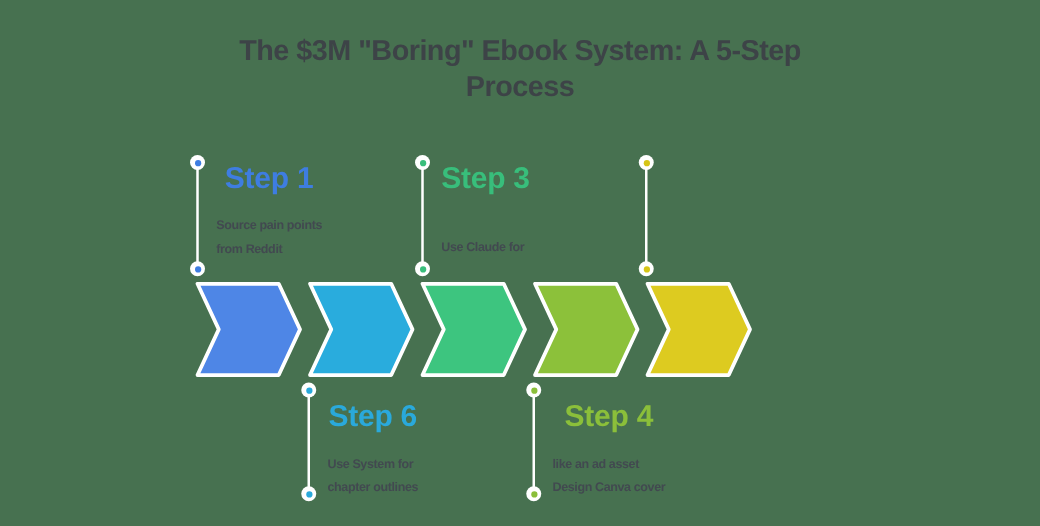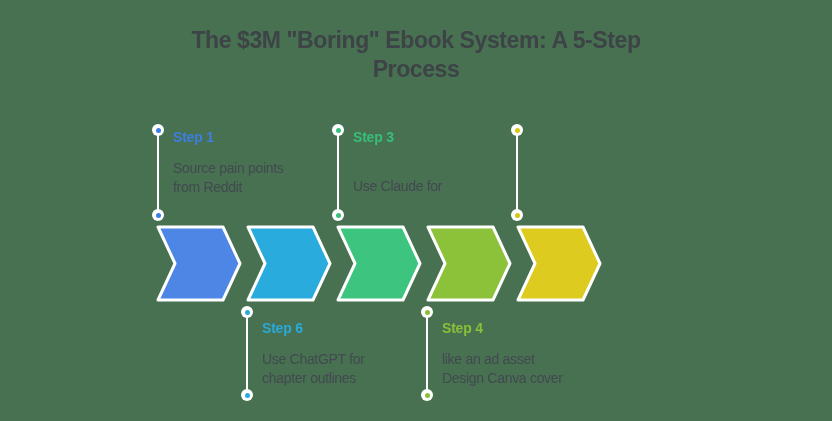--- a/index.html
+++ b/index.html
@@ -69,30 +69,31 @@
     height: 5px;
     border-radius: 50%;
     display: block;
   }
 
   .step-text { position: absolute; left: 21px; }
   .top    .step-text { top: 5px; }
   .bottom .step-text { top: 14px; }
 
   .step-label {
-    font-size: 14px;
+    font-size: 24px;
     font-weight: 700;
     letter-spacing: -0.2px;
     margin-bottom: 14px;
     white-space: nowrap;
+    text-align: center;
   }
 
   .step-desc {
-    font-size: 14px;
-    font-weight: 400;
+    font-size: 10px;
+    font-weight: 700;
     letter-spacing: -0.3px;
     line-height: 19px;
     color: #424950;
     white-space: nowrap;
   }
 </style>
 </head>
 <body>
 
 <div class="canvas" style="background: rgb(71, 113, 80);">
@@ -131,21 +132,21 @@
     <div class="connector"></div>
     <div class="dot dot-top">
       <span class="dot-core" style="background: rgb(42, 169, 219);"></span>
     </div>
     <div class="dot dot-bottom">
       <span class="dot-core" style="background: rgb(42, 169, 219);"></span>
     </div>
     <div class="step-text">
       <div class="step-label" style="color: rgb(42, 169, 219);">Step 6</div>
       <div class="step-desc" style="color: rgb(66, 73, 80);">
-        <div>Use ChatGPT for</div>
+        <div>Use System for</div>
         <div>chapter outlines</div>
       </div>
     </div>
   </div>
 
   <div class="step-group top" style="left:332px;">
     <div class="connector"></div>
     <div class="dot dot-top">
       <span class="dot-core" style="background: rgb(56, 190, 123);"></span>
     </div>

